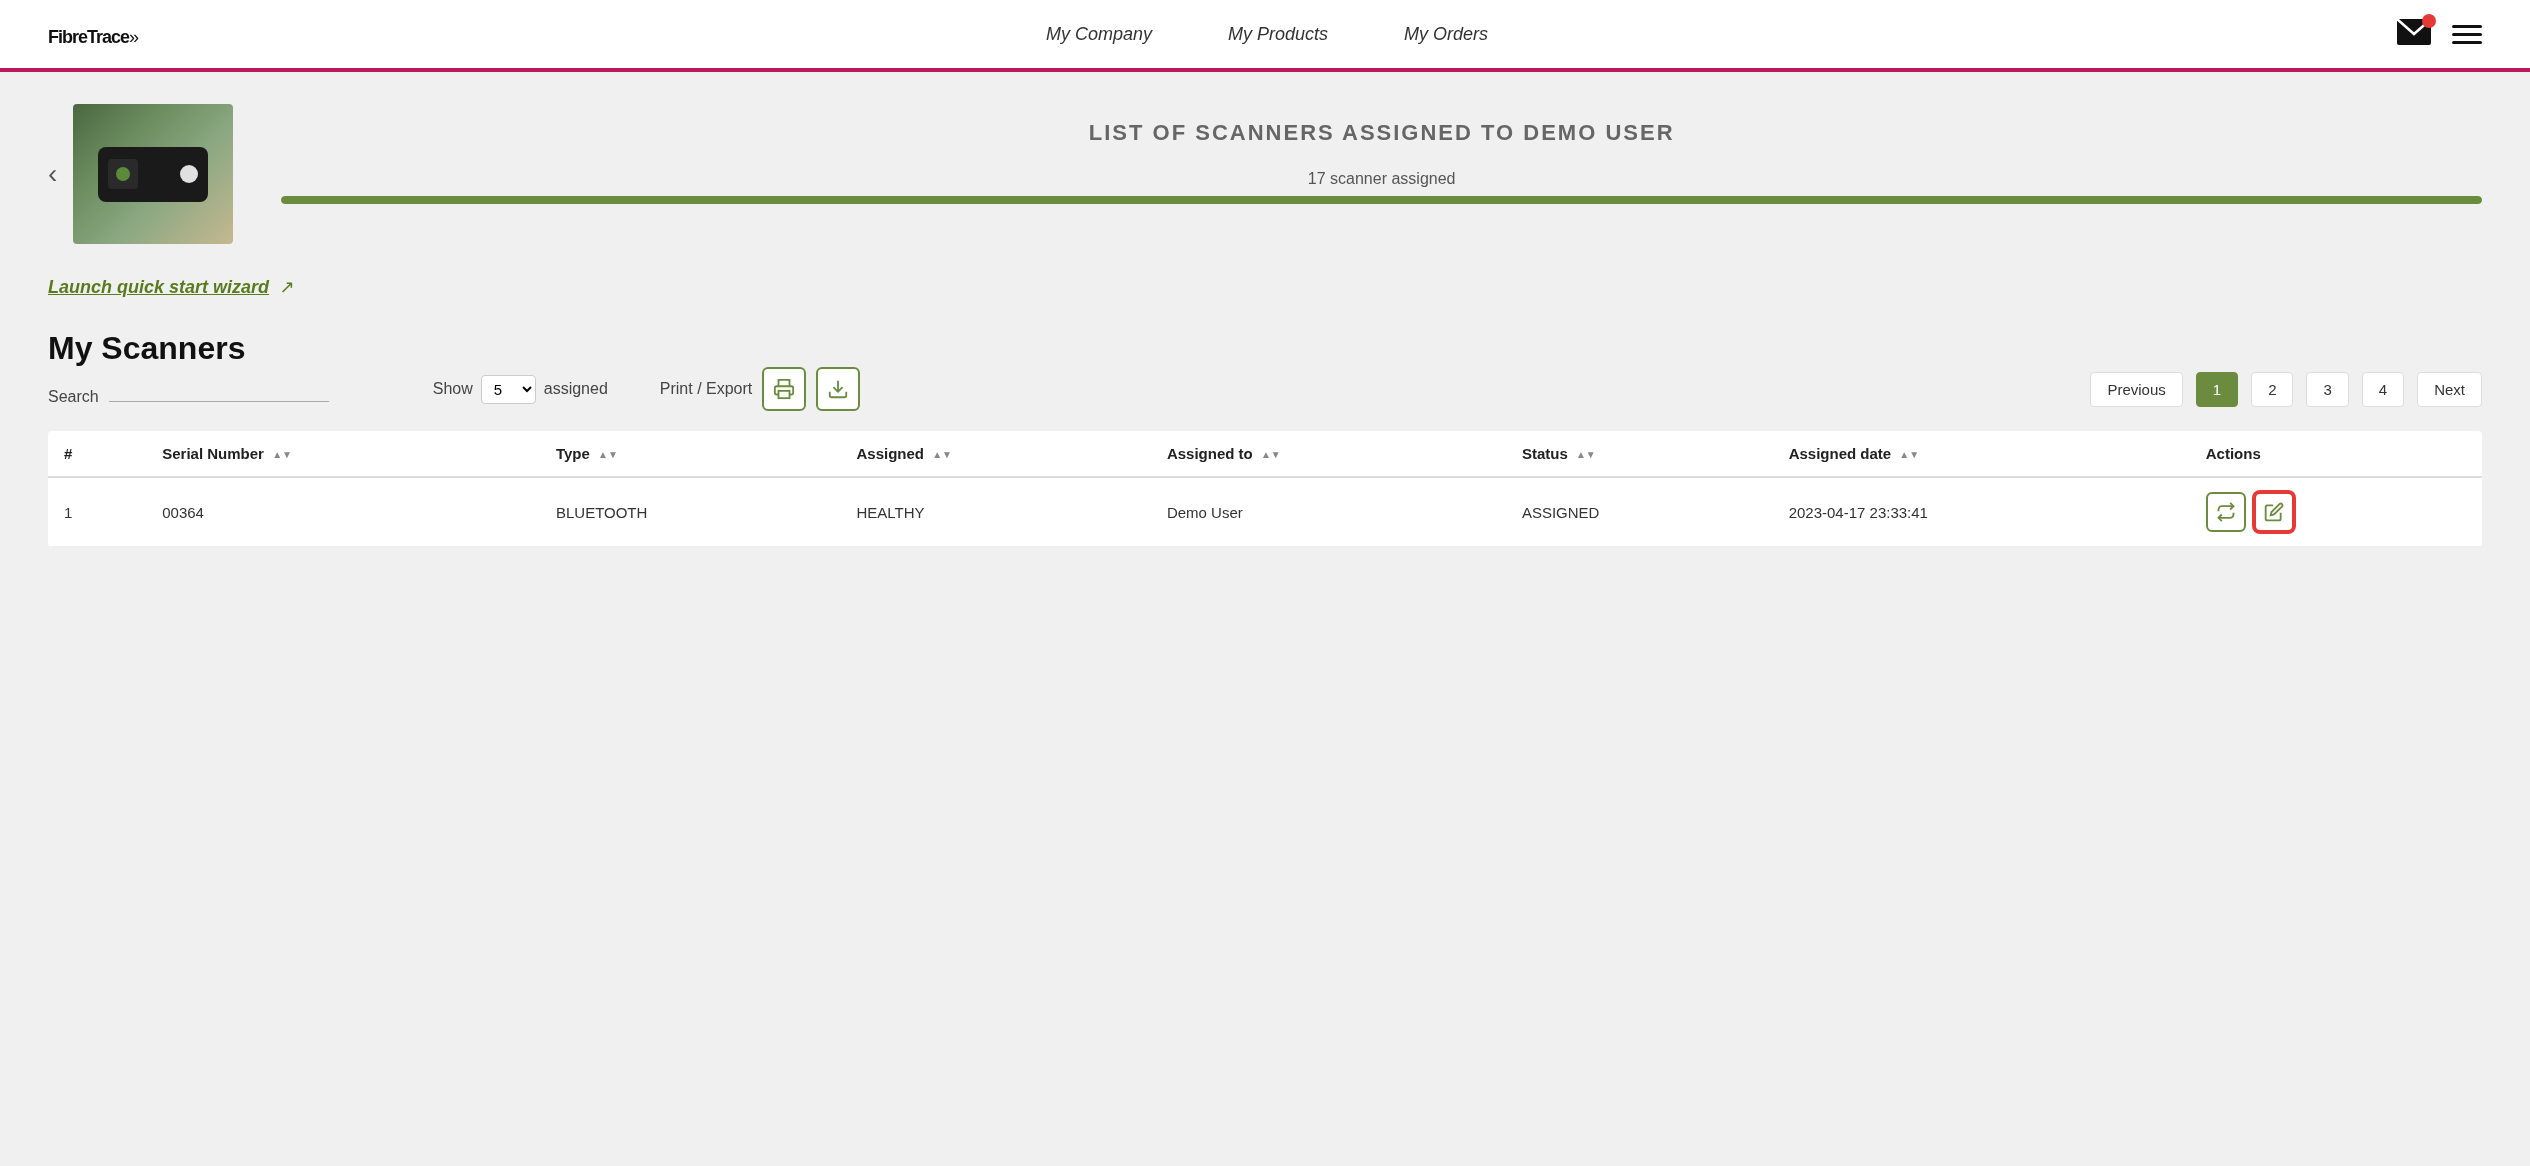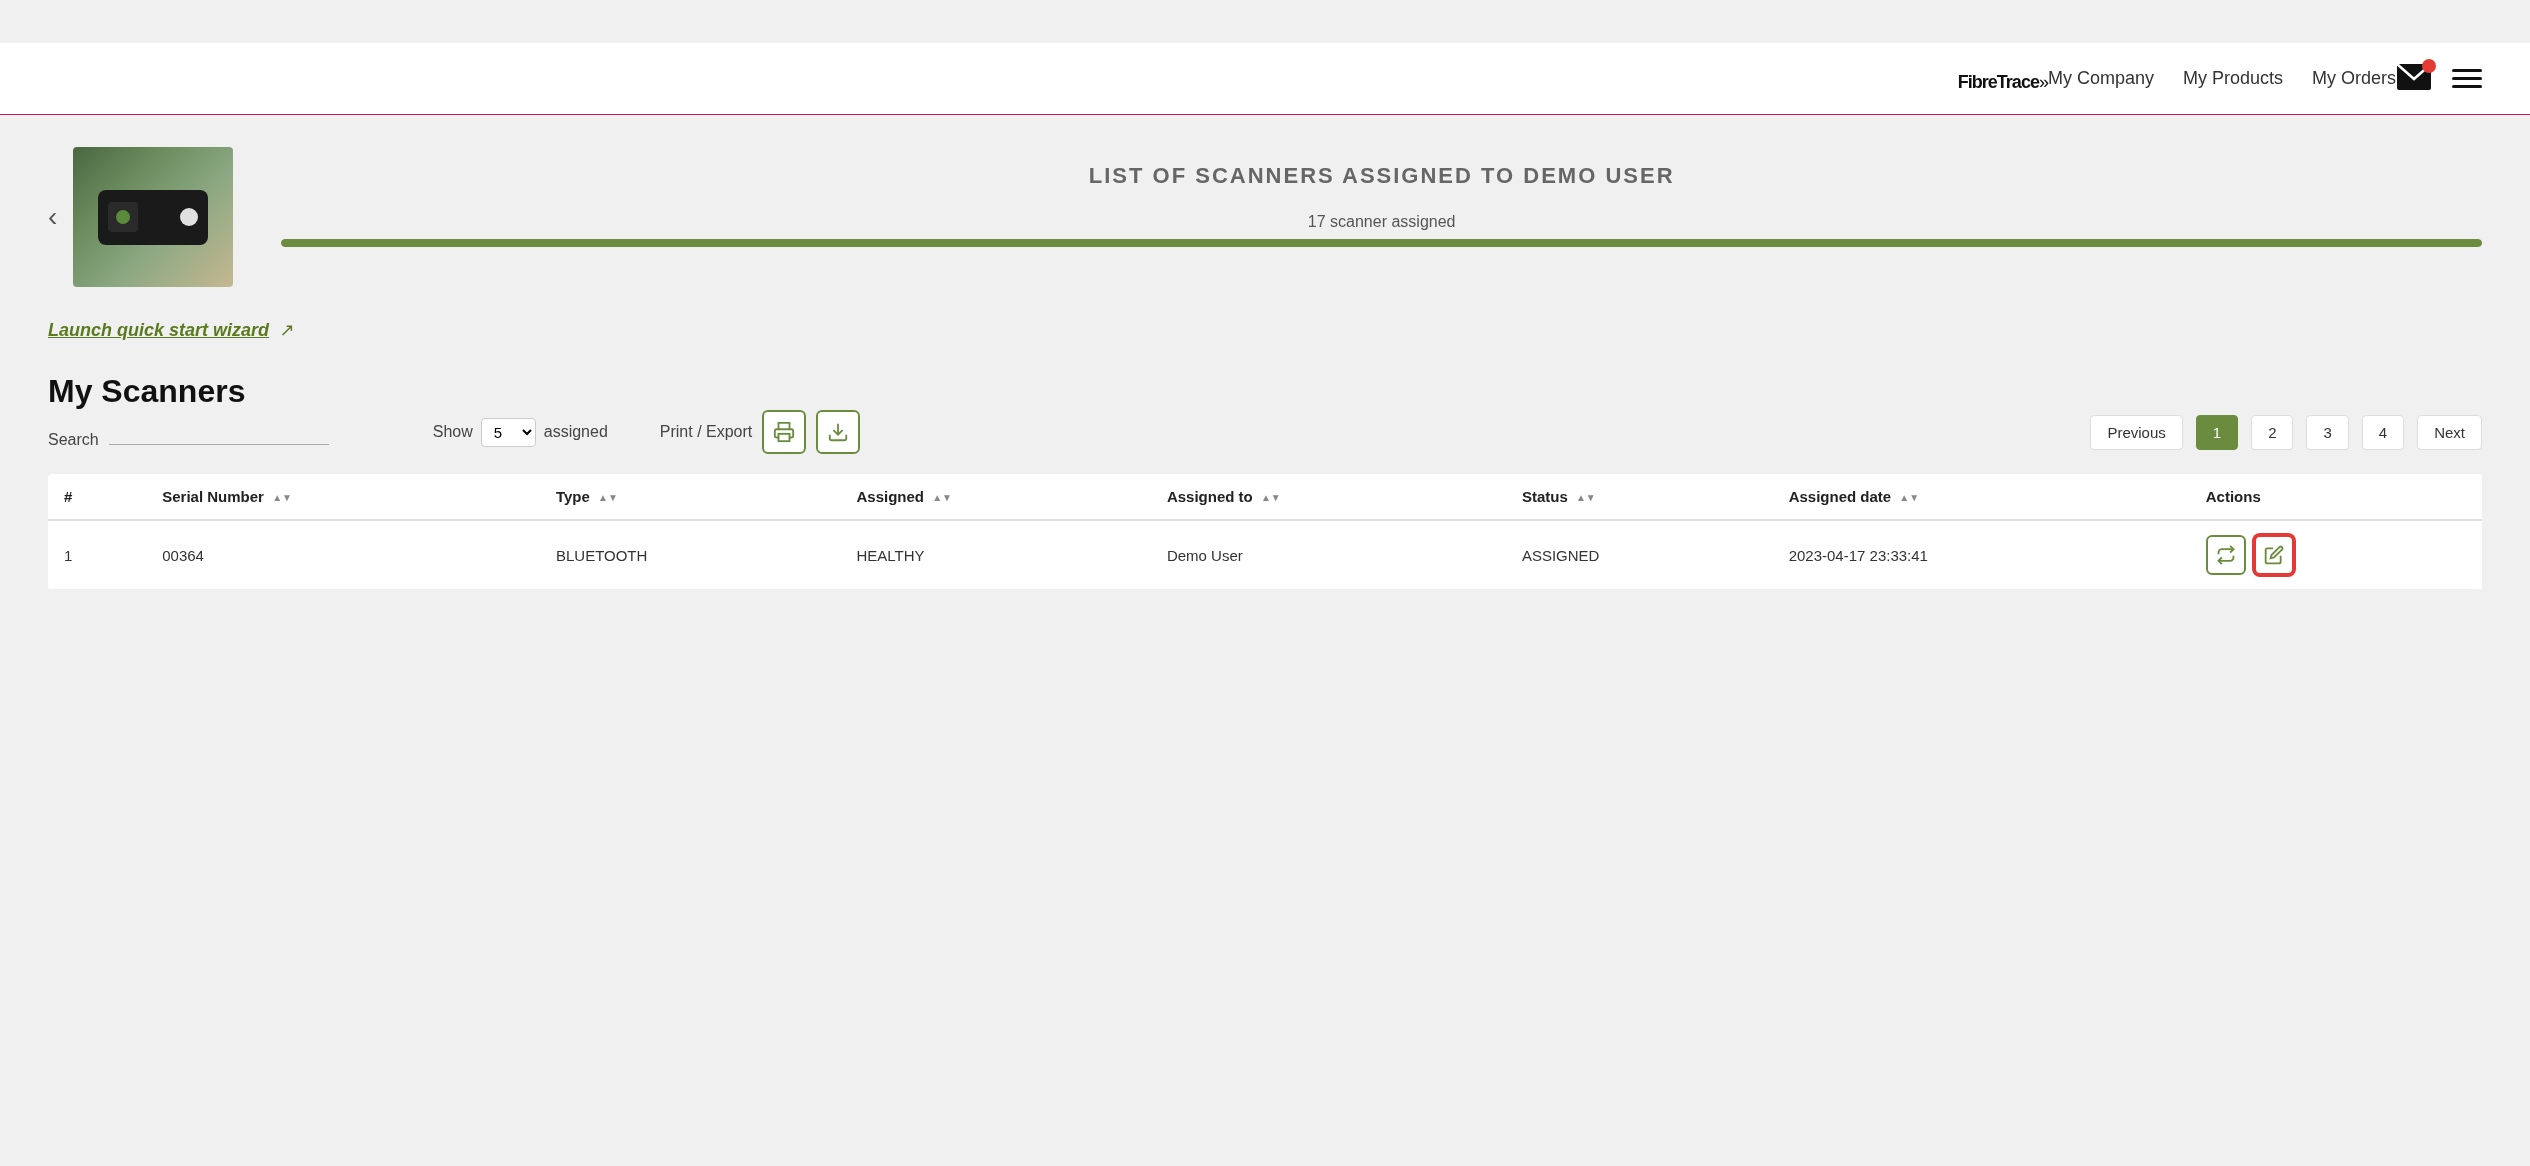--- a/index.html
+++ b/index.html
@@ -8,40 +8,40 @@
       background: #f0f0f0;
       color: #333;
       min-height: 100vh;
     }
 
     
     .header {
       background: #fff;
       display: flex;
       align-items: center;
-      justify-content: flex-end;
+      justify-content: space-between;
       padding: 0 48px;
       height: 72px;
-      border-bottom: 1px solid #be185d;
-      margin-top: 43px;
+      border-bottom: 4px solid #be185d;
     }
     .logo {
       font-size: 28px;
       font-weight: 900;
       color: #111;
       letter-spacing: -1px;
     }
     .logo span {
       font-size: 18px;
       color: #111;
     }
     .nav {
       display: flex;
-      gap: 29px;
-      align-items: center;
+      gap: 76px;
+      align-items: center;
+      font-style: italic;
     }
     .nav-item {
       font-size: 18px;
       color: #333;
       cursor: pointer;
       text-decoration: none;
     }
     .header-right {
       display: flex;
       align-items: center;

